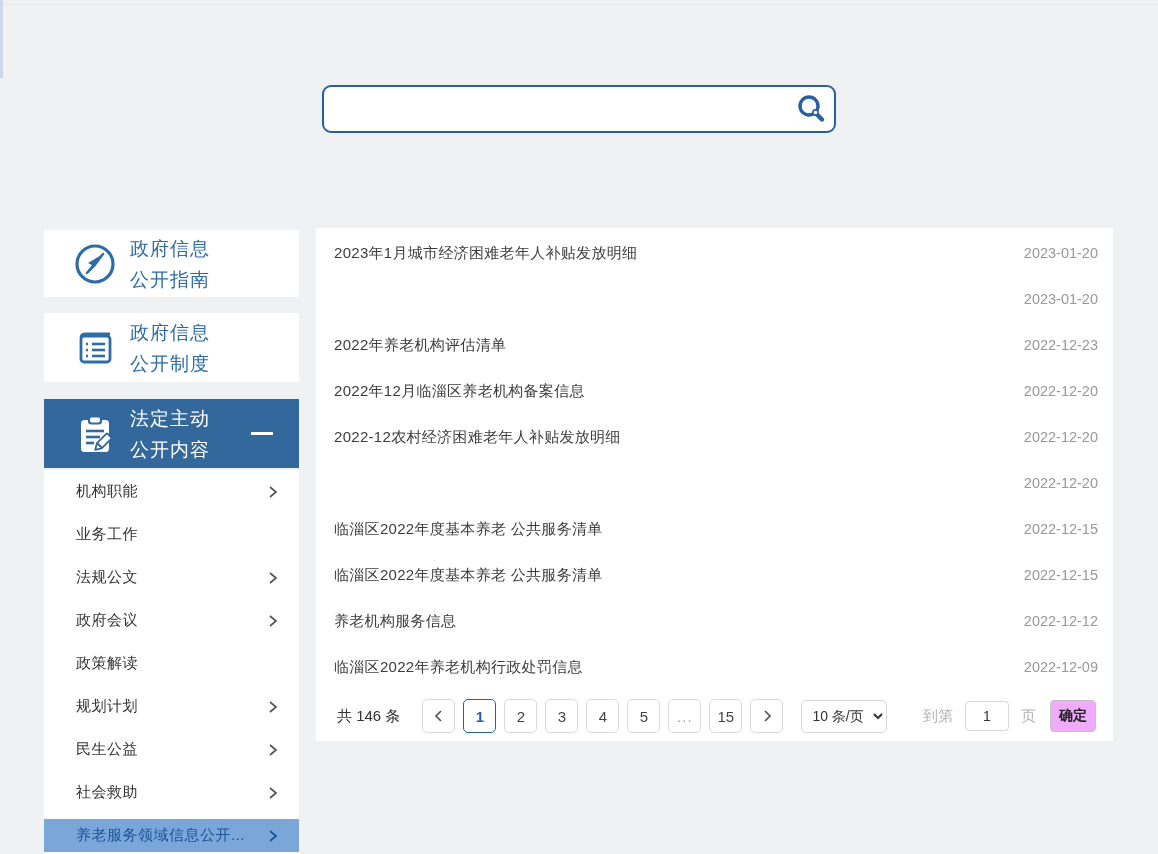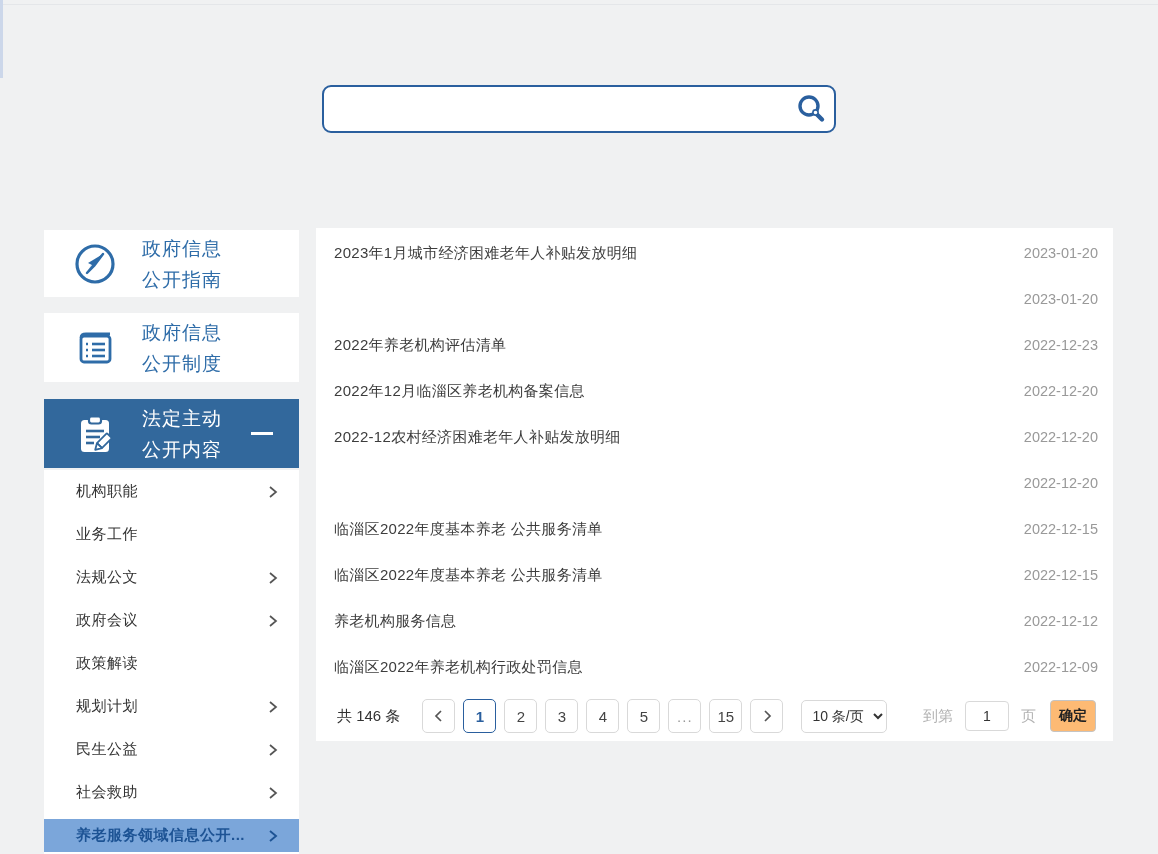--- a/index.html
+++ b/index.html
@@ -29,39 +29,39 @@
   }
 
   
   .sidebar { position: absolute; left: 44px; top: 230px; width: 255px; }
   .side-card {
     position: absolute; left: 0; width: 255px; background: #ffffff;
     display: flex; align-items: center;
   }
   .side-card .card-icon { width: 46px; height: 46px; margin-left: 28px; flex: 0 0 auto; }
   .side-card .card-label {
-    margin-left: 24px; font-size: 19px; line-height: 31px; color: #2e6ca8; letter-spacing: 1px;
+    margin-left: 12px; font-size: 19px; line-height: 31px; color: #2e6ca8; letter-spacing: 1px;
   }
   .card-1 { top: 0px; height: 67px; }
   .card-2 { top: 83px; height: 69px; }
   .card-3 { top: 169px; height: 69px; background: #32689c; }
   .card-3 .card-label { color: #ffffff; text-align: right; }
   .collapse-dash { position: absolute; right: 26px; top: 33px; width: 22px; height: 3px; background: #ffffff; }
 
   .side-menu { position: absolute; left: 0; top: 240px; width: 255px; height: 384px; background: #ffffff; }
   .menu-item {
     height: 43px; display: flex; align-items: center; cursor: pointer;
     padding-left: 32px; padding-right: 18px;
   }
   .menu-item .menu-label { font-size: 15px; color: #333333; letter-spacing: 0.5px; }
   .menu-item .menu-chevron { margin-left: auto; display: flex; align-items: center; }
   .menu-item-active {
     height: 33px; margin-top: 5px; background: #7ba6da;
   }
-  .menu-item-active .menu-label { color: #1d5394; font-weight: bold; font-size: 15px; }
+  .menu-item-active .menu-label { color: #1d5394; font-weight: normal; font-size: 15px; }
 
   
   .main-panel {
     position: absolute; left: 316px; top: 228px; width: 797px; height: 513px; background: #ffffff;
   }
   .list-rows { position: absolute; left: 0; top: 2px; width: 100%; }
   .row {
     height: 46px; display: flex; align-items: center;
     padding-left: 18px; padding-right: 15px; cursor: pointer; gap: 13px;
   }
@@ -89,21 +89,21 @@
   }
   .goto-group { margin-left: auto; display: flex; align-items: center; }
   .goto-text { font-size: 15px; color: #b3b3b3; }
   .goto-input {
     width: 44px; height: 30px; margin: 0 12px; text-align: center;
     border: 1px solid #d9d9d9; border-radius: 4px; font-size: 14px; color: #333;
     outline: none;
   }
   .confirm-btn {
     width: 46px; height: 32px; margin-left: 14px;
-    background: #fdba74; border: 1px solid #c4c4c4; border-radius: 4px;
+    background: #f0abfc; border: 1px solid #c4c4c4; border-radius: 4px;
     font-size: 14px; font-weight: bold; color: #222; cursor: pointer;
     font-family: "Liberation Sans", "DejaVu Sans", sans-serif;
   }
 </style>
 </head>
 <body>
 
 <div class="top-hairline"></div>
 <div class="left-edge-strip"></div>
 

